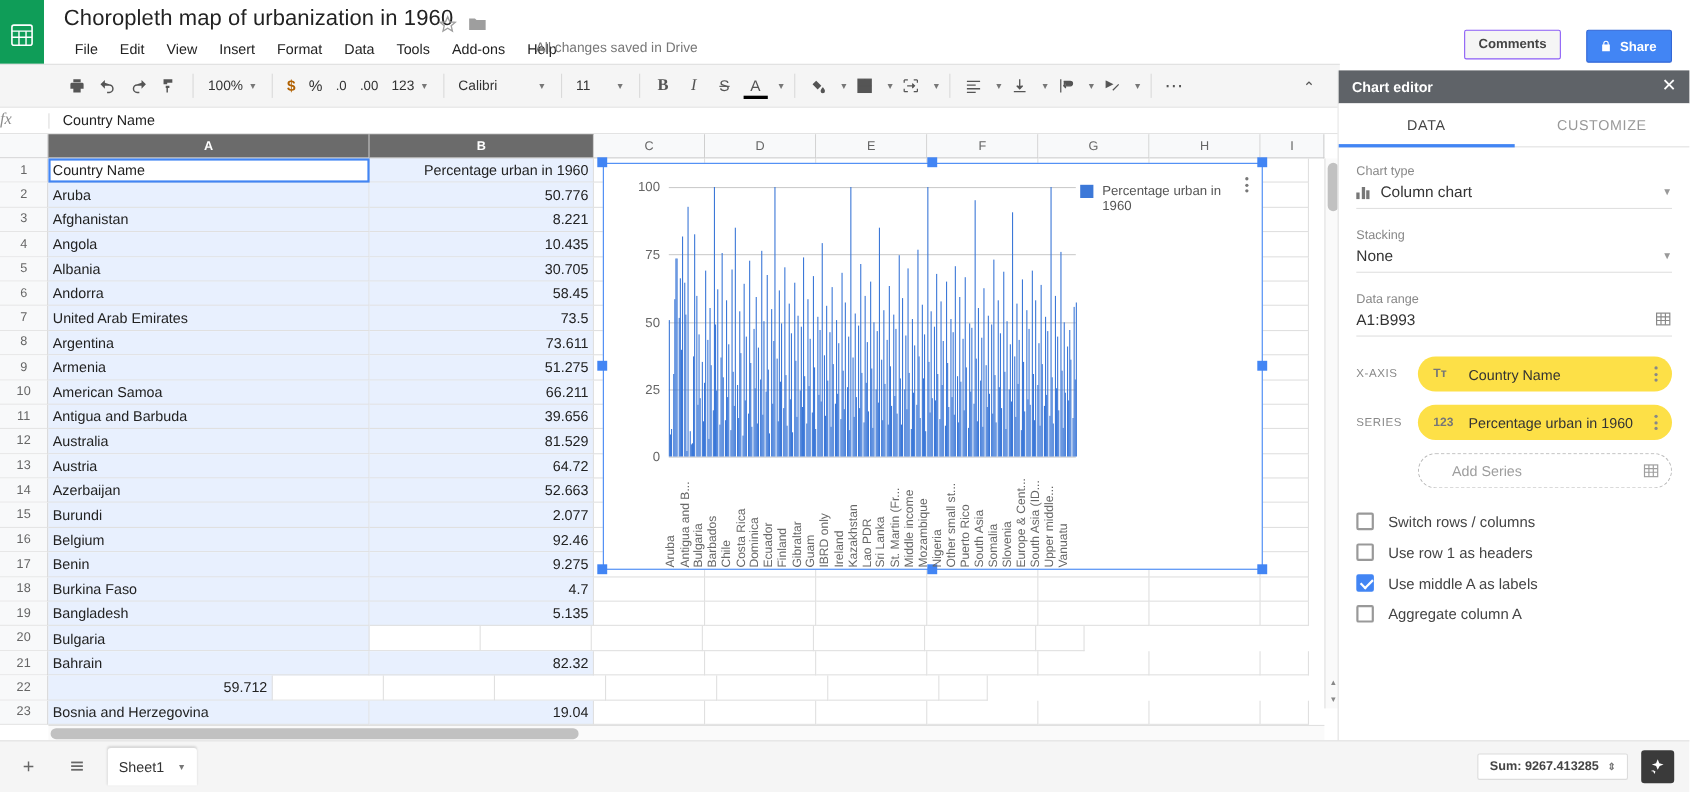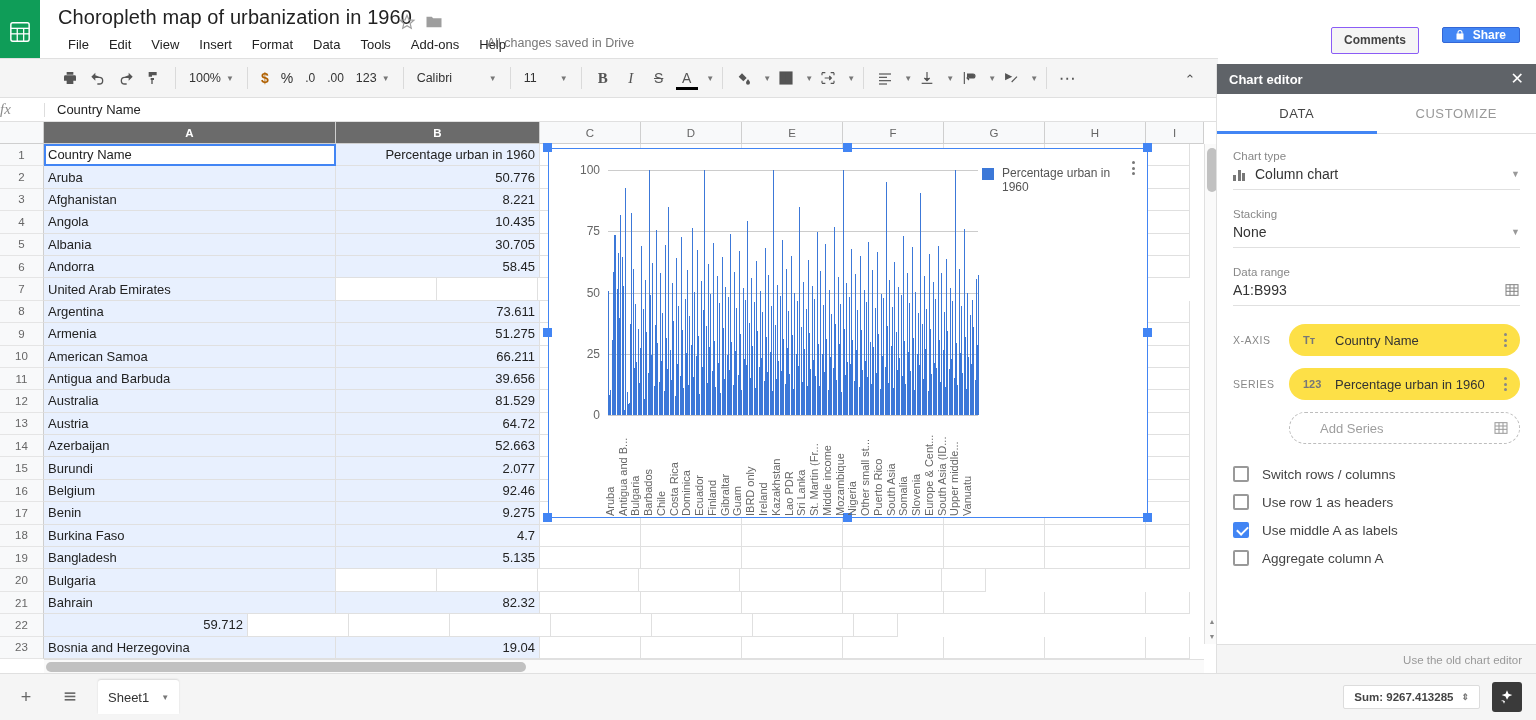--- a/index.html
+++ b/index.html
@@ -32,21 +32,21 @@
   }
   .save-state {
     position:absolute; left:487px; top:36px; font-size:12.5px; color:#777; white-space:nowrap;
   }
   .btn-comments {
     position:absolute; right:117px; top:27px; height:27px; padding:0 12px;
     font-size:12px; font-weight:bold; color:#444; background:#f5f5f5;
     border:1px solid #8b5cf6; border-radius:2px; line-height:25px; cursor:pointer;
   }
   .btn-share {
-    position:absolute; right:16px; top:27px; height:16px; padding:0 13px 0 11px;
+    position:absolute; right:16px; top:27px; height:30px; padding:0 13px 0 11px;
     font-size:12px; font-weight:bold; color:#fff; background:#4285f4;
     border:1px solid #3367d6; border-radius:2px; cursor:pointer;
     display:flex; align-items:center; gap:7px;
   }
   .btn-share svg { width:12px; height:12px; fill:#fff; }
 
   
   .toolbar {
     position:absolute; left:0; top:58px; width:1218px; height:40px;
     background:#f5f5f5; border-top:1px solid #e0e0e0; border-bottom:1px solid #e0e0e0;
@@ -480,20 +480,21 @@
           <div class="cell blank"></div>
           <div class="cell blank"></div>
           <div class="cell blank"></div>
           <div class="cell blank"></div>
           <div class="cell blank"></div>
           <div class="cell blank-i"></div>
         </div>
         <div class="row">
           <div class="rh">7</div>
           <div class="cell a hl">United Arab Emirates</div>
+          <div class="cell b hl">73.5</div>
           <div class="cell blank"></div>
           <div class="cell blank"></div>
           <div class="cell blank"></div>
           <div class="cell blank"></div>
           <div class="cell blank"></div>
           <div class="cell blank"></div>
           <div class="cell blank-i"></div>
         </div>
         <div class="row">
           <div class="rh">8</div>
@@ -1173,23 +1174,20 @@
       <div class="cb-row">
         <span class="cbox on"></span>
         <span class="cb-label">Use middle A as labels</span>
       </div>
       <div class="cb-row">
         <span class="cbox"></span>
         <span class="cb-label">Aggregate column A</span>
       </div>
     </div>
 
-    <div class="sb-footer">
-      <span>Use the old chart editor</span>
-    </div>
   </div>
 
   <div class="bottombar">
     <div class="bb-ico">+</div>
     <div class="bb-ico">
       <svg viewBox="0 0 24 24" fill="#666" width="16" height="16">
           <rect x="4" y="5" width="16" height="2.4"></rect>
           <rect x="4" y="10" width="16" height="2.4"></rect>
           <rect x="4" y="15" width="16" height="2.4"></rect>
         </svg>

